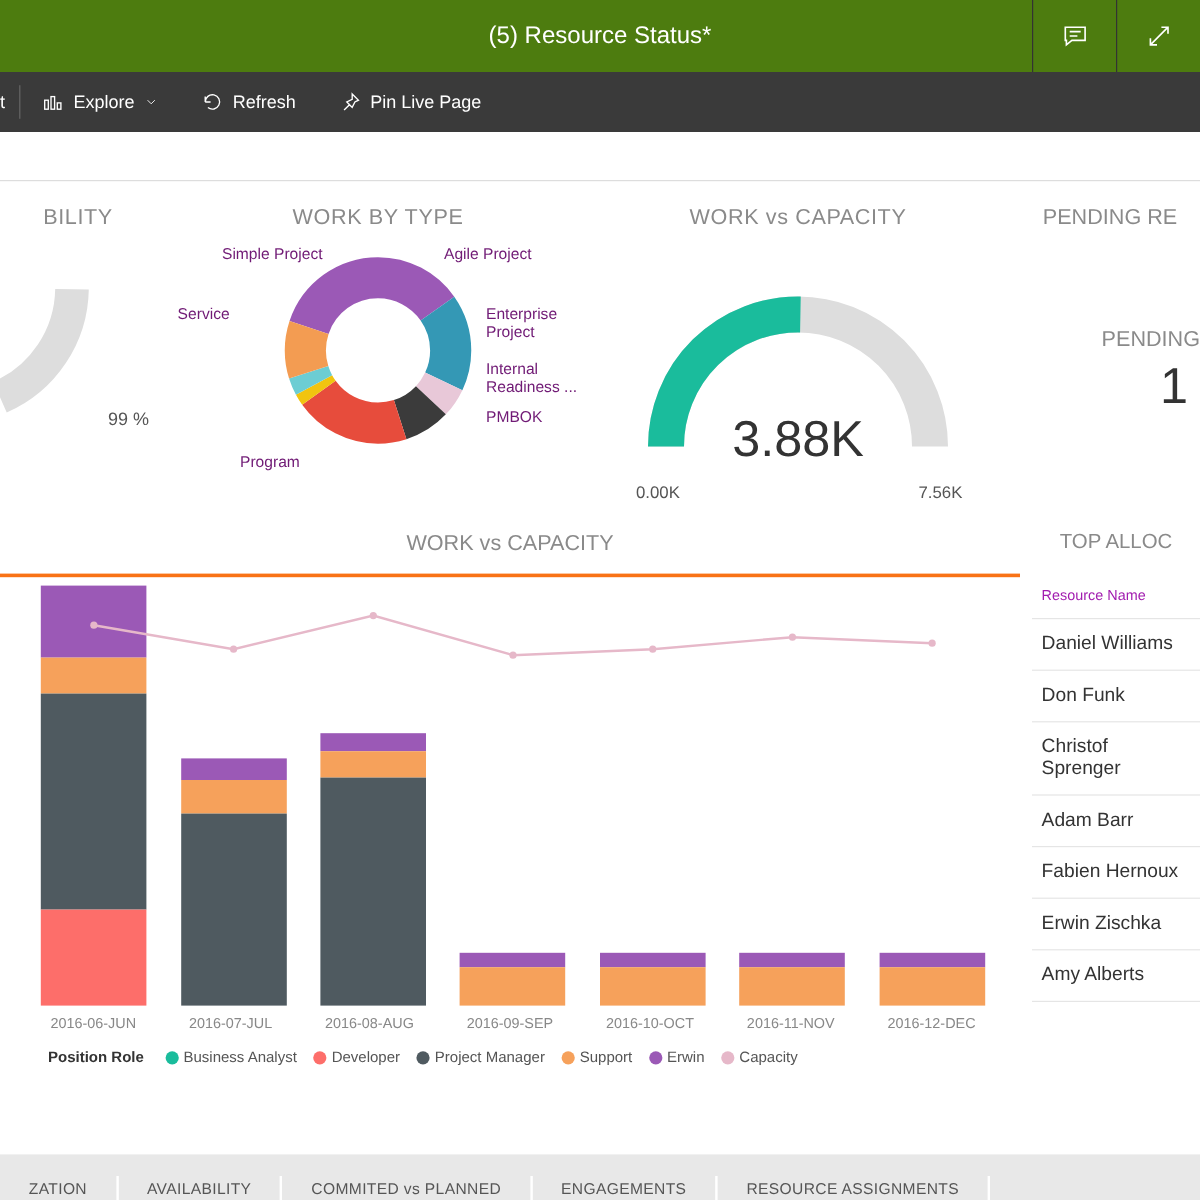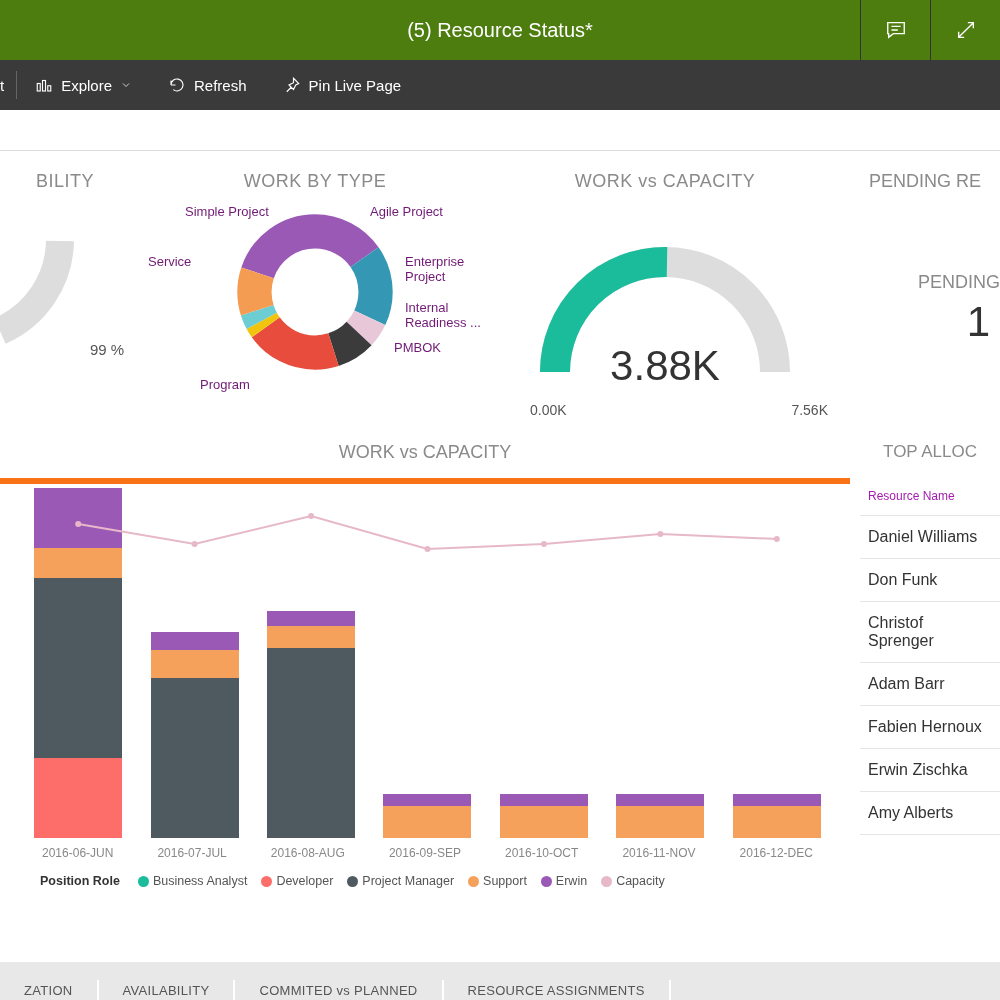--- a/index.html
+++ b/index.html
@@ -108,36 +108,36 @@
 .gauge-value {
   position: absolute;
   left: 0; right: 0;
   top: 140px;
   text-align: center;
   font-size: 42px;
   color: #333;
   font-weight: 400;
 }
 .gauge-min { position: absolute; left: 30px; top: 200px; font-size: 14px; color: #555; }
-.gauge-max { position: absolute; right: 2px; top: 200px; font-size: 14px; color: #555; }
+.gauge-max { position: absolute; right: 28px; top: 200px; font-size: 14px; color: #555; }
 
 
 .pending-tile { width: 170px; text-align: left; padding-left: 20px; }
 .pending-title { color: #8a8a8a; font-size: 18px; text-align: center; }
 .pending-sub { margin-top: 80px; color: #8a8a8a; font-size: 18px; text-align: right; padding-right: 0; }
 .pending-val { font-size: 42px; color: #333; text-align: right; padding-right: 10px; margin-top: 5px; }
 
 
 .bottom-row { display: flex; margin-top: 10px; }
 .bar-section { flex: 0 0 850px; position: relative; }
 .bar-title { text-align: center; color: #8a8a8a; font-size: 18px; margin-bottom: 10px; }
 .bar-chart-wrap {
   position: relative;
   height: 420px;
-  border-top: 6px solid #f97316;
+  border-top: 3px solid #f97316;
   margin-top: 15px;
 }
 .bars-inner {
   position: absolute;
   left: 20px; right: 15px; top: 0; bottom: 60px;
   display: flex;
   align-items: flex-end;
   justify-content: space-around;
 }
 .bar-col {
@@ -273,21 +273,21 @@
           <circle cx="21" cy="21" r="15.9" fill="none" stroke="#e74c3c" stroke-width="9" stroke-dasharray="20 80" stroke-dashoffset="-20"></circle>
           <circle cx="21" cy="21" r="15.9" fill="none" stroke="#f1c40f" stroke-width="9" stroke-dasharray="2 98" stroke-dashoffset="-40"></circle>
           <circle cx="21" cy="21" r="15.9" fill="none" stroke="#6ccdd3" stroke-width="9" stroke-dasharray="3 97" stroke-dashoffset="-42"></circle>
           <circle cx="21" cy="21" r="15.9" fill="none" stroke="#f39c52" stroke-width="9" stroke-dasharray="10 90" stroke-dashoffset="-45"></circle>
         </svg>
         <div class="donut-label" style="top:2px;left:55px">Simple Project</div>
         <div class="donut-label" style="top:2px;left:240px">Agile Project</div>
         <div class="donut-label" style="top:52px;left:18px">Service</div>
         <div class="donut-label" style="top:52px;left:275px">Enterprise Project</div>
         <div class="donut-label" style="top:98px;left:275px">Internal Readiness ...</div>
-        <div class="donut-label" style="top:138px;left:264px">PMBOK</div>
+        <div class="donut-label" style="top:138px;left:275px">PMBOK</div>
         <div class="donut-label" style="top:175px;left:70px">Program</div>
       </div>
     </div>
 
     <div class="tile gauge-tile">
       <div class="tile-title">WORK vs CAPACITY</div>
       <div class="gauge-wrap">
         <svg class="gauge-svg" width="260" height="180">
           <path d="M20 150 A110 110 0 0 1 240 150" stroke="#ddd" stroke-width="30" fill="none"></path>
           <path d="M20 150 A110 110 0 0 1 132 40" stroke="#1abc9c" stroke-width="30" fill="none"></path>
@@ -405,14 +405,15 @@
           <div class="res-row">Amy Alberts</div>
         </div>
     </div>
   </div>
 </div>
 
 <div class="tabs">
   <div class="tab">ZATION</div>
   <div class="tab">AVAILABILITY</div>
   <div class="tab">COMMITED vs PLANNED</div>
+  <div class="tab">ENGAGEMENTS</div>
   <div class="tab">RESOURCE ASSIGNMENTS</div>
 </div>
 
 </body></html>

